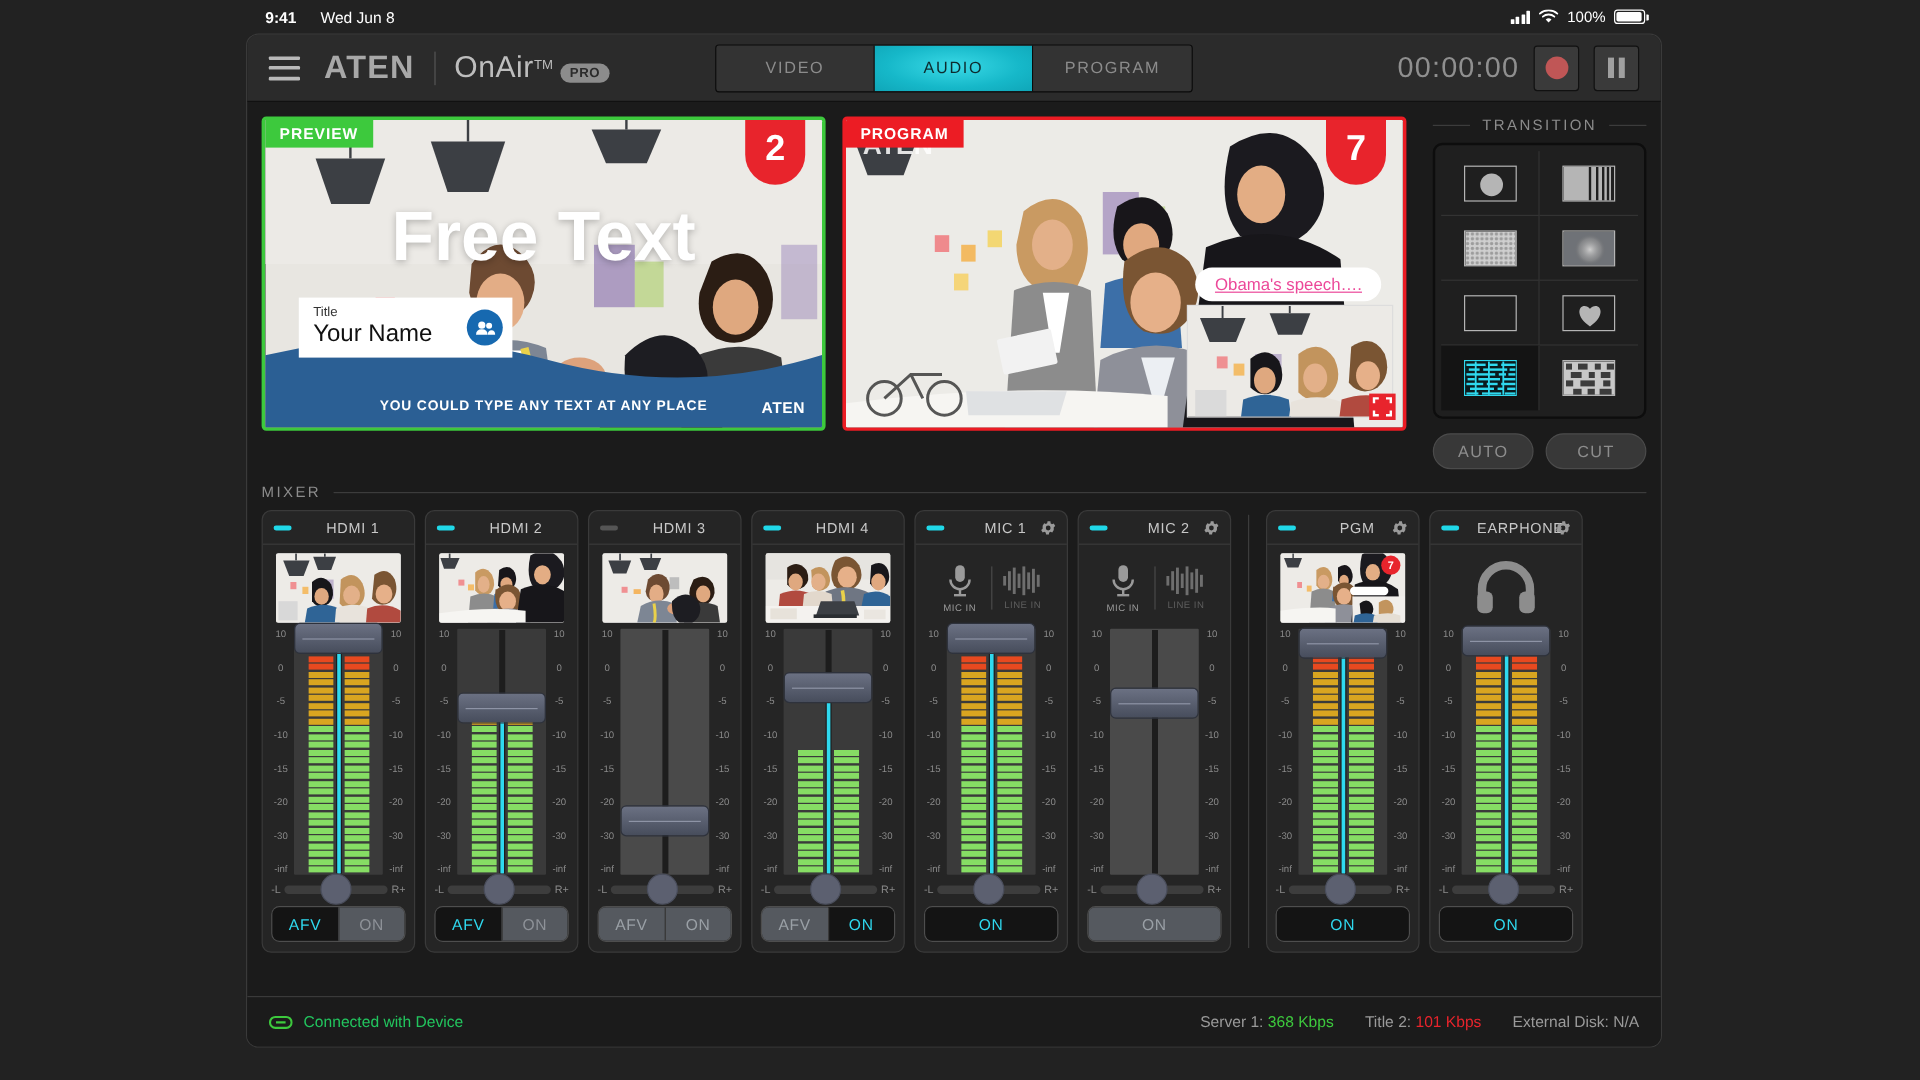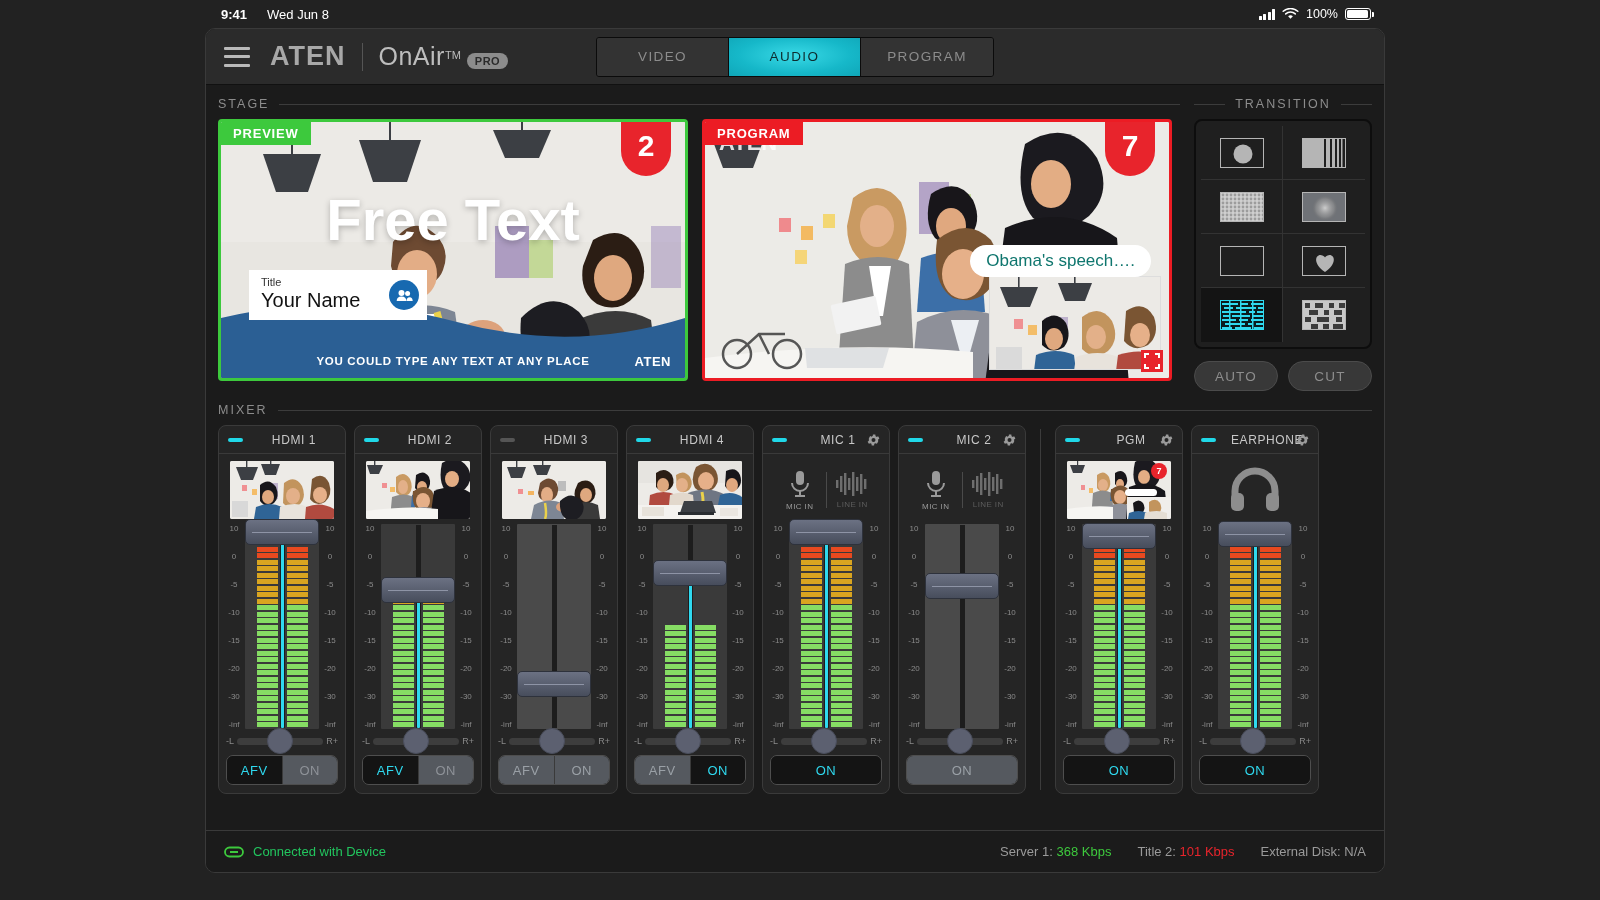--- a/index.html
+++ b/index.html
@@ -104,21 +104,21 @@
   .lt-title { font-size:11px; color:#333; }
   .lt-name { font-size:20px; color:#111; margin-top:1px; }
   .lt-av { position:absolute; right:8px; top:50%; transform:translateY(-50%);
            width:30px; height:30px; border-radius:50%; background:#1769b0;
            display:flex; align-items:center; justify-content:center; color:#fff; font-size:15px;}
   .bottom-bar { position:absolute; left:0; right:0; bottom:0; height:34px; z-index:4;
                 display:flex; align-items:center; justify-content:center; }
   .bottom-bar .txt { color:#fff; font-size:11.5px; font-weight:bold; letter-spacing:.7px;}
   .bb-logo { position:absolute; right:14px; color:#fff; font-size:13px; font-weight:bold; letter-spacing:.5px;}
   .callout { position:absolute; right:18px; top:48%; background:#fff; border-radius:16px;
-             padding:6px 16px; font-size:17px; color:#0f766e; z-index:5; white-space:nowrap;}
+             padding:6px 16px; font-size:14px; color:#ec4899; z-index:5; white-space:nowrap;text-decoration:underline;}
   .pip { position:absolute; right:8px; bottom:8px; width:172px; height:94px; z-index:4;
          border:1px solid #ddd; overflow:hidden; }
   .pip-expand { position:absolute; right:6px; bottom:6px; width:22px; height:22px; z-index:7;
                 background:#e8242c; }
   .pip-expand::before, .pip-expand::after { content:''; position:absolute; }
   .wm-aten { position:absolute; left:14px; top:8px; color:#fff; opacity:.85; font-size:22px; font-weight:bold; z-index:3;}
 
   
   #trans-grid { margin-top:4px; background:#1f1f1f; border:2px solid #0d0d0d; border-radius:8px;
                 padding:5px; display:grid; grid-template-columns:1fr 1fr; }
@@ -231,30 +231,38 @@
       <div id="brand-sep"></div>
       <div>
         <span id="onair">OnAir</span><span id="tm">TM</span><span id="pro-badge">PRO</span>
       </div>
     </div>
     <div id="tabs">
       <div class="tab">VIDEO</div>
       <div class="tab active">AUDIO</div>
       <div class="tab">PROGRAM</div>
     </div>
+    <div id="rec-area">
+      <div id="timer">00:00:00</div>
+      <div class="rec-btn">
+          <div class="rec-dot"></div>
+        </div>
+      <div class="rec-btn">
+          <div class="pause-ico">
+            <i></i>
+            <i></i>
+          </div>
+        </div>
+    </div>
   </div>
 
   <div id="body">
 
     <div id="stage-row">
       <div id="stage-left">
-        <div class="section-title">
-          <span>STAGE</span>
-          <div class="rule"></div>
-        </div>
 
         <div id="monitors">
 
           <div class="monitor preview">
             <div class="mon-img">
               <svg width="470" height="262" viewBox="0 0 470 262" preserveAspectRatio="none">
                 <rect width="470" height="262" fill="#e8e6e1"></rect>
                 <rect x="0" y="0" width="470" height="120" fill="#eceae6"></rect>
 
                 <g fill="#3c3f44">

